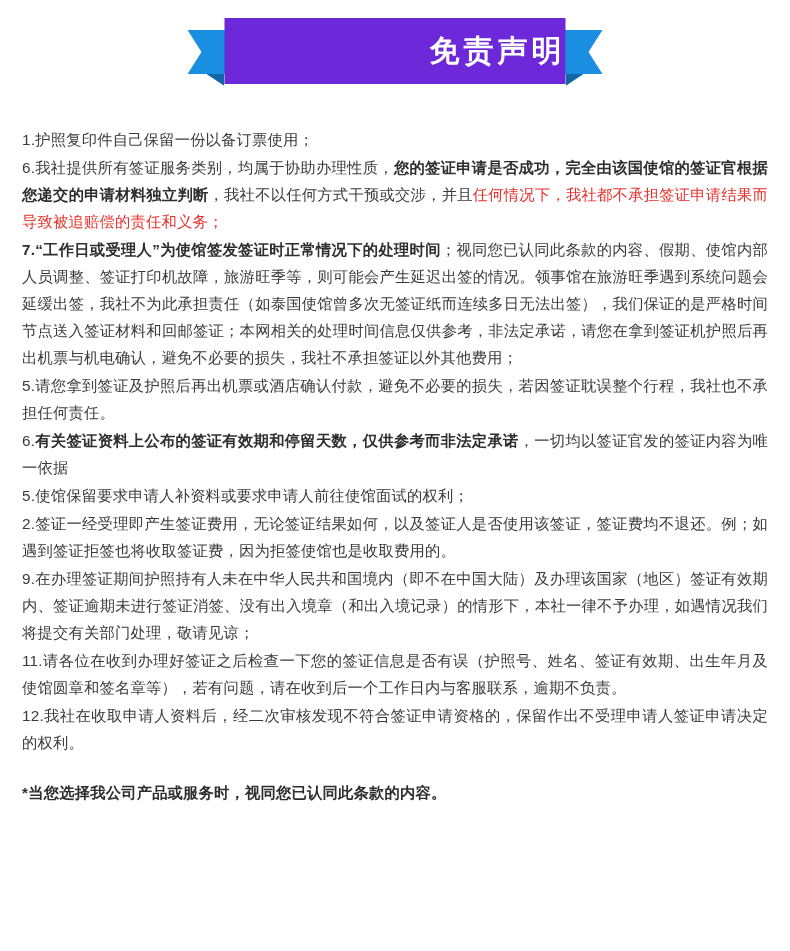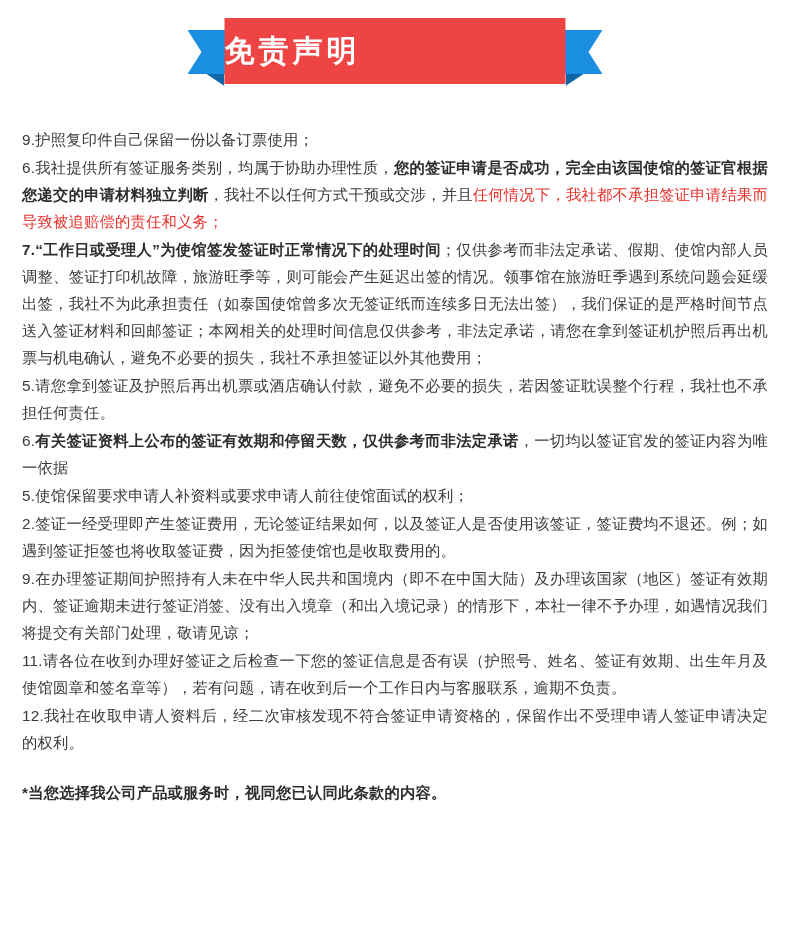--- a/index.html
+++ b/index.html
@@ -33,24 +33,24 @@
     transform: translateX(-50%);
     width: 415px;
     height: 66px;
   }
   .ribbon-body {
     position: absolute;
     left: 37px;
     top: 0;
     width: 341px;
     height: 66px;
-    background: #ef4444;
+    background: #6d28d9;
     display: flex;
     align-items: center;
-    justify-content: flex-start;
+    justify-content: flex-end;
   }
   .ribbon-title {
     color: #ffffff;
     font-size: 30px;
     font-weight: bold;
     letter-spacing: 4px;
   }
   .ribbon-tail {
     position: absolute;
     top: 12px;
@@ -117,23 +117,23 @@
       <div class="ribbon-tail right"></div>
       <div class="ribbon-fold left"></div>
       <div class="ribbon-fold right"></div>
       <div class="ribbon-body">
         <span class="ribbon-title">免责声明</span>
       </div>
     </div>
   </div>
 
   <div class="content" id="clause-list">
-      <p class="clause"><span>9.护照复印件自己保留一份以备订票使用；</span></p>
+      <p class="clause"><span>1.护照复印件自己保留一份以备订票使用；</span></p>
       <p class="clause"><span>6.我社提供所有签证服务类别，均属于协助办理性质，</span><span class="b">您的签证申请是否成功，完全由该国使馆的签证官根据您递交的申请材料独立判断</span><span>，我社不以任何方式干预或交涉，并且</span><span class="red">任何情况下，我社都不承担签证申请结果而导致被追赔偿的责任和义务；</span></p>
-      <p class="clause"><span class="b">7.“工作日或受理人”为使馆签发签证时正常情况下的处理时间</span><span>；仅供参考而非法定承诺、假期、使馆内部人员调整、签证打印机故障，旅游旺季等，则可能会产生延迟出签的情况。领事馆在旅游旺季遇到系统问题会延缓出签，我社不为此承担责任（如泰国使馆曾多次无签证纸而连续多日无法出签），我们保证的是严格时间节点送入签证材料和回邮签证；本网相关的处理时间信息仅供参考，非法定承诺，请您在拿到签证机护照后再出机票与机电确认，避免不必要的损失，我社不承担签证以外其他费用；</span></p>
+      <p class="clause"><span class="b">7.“工作日或受理人”为使馆签发签证时正常情况下的处理时间</span><span>；视同您已认同此条款的内容、假期、使馆内部人员调整、签证打印机故障，旅游旺季等，则可能会产生延迟出签的情况。领事馆在旅游旺季遇到系统问题会延缓出签，我社不为此承担责任（如泰国使馆曾多次无签证纸而连续多日无法出签），我们保证的是严格时间节点送入签证材料和回邮签证；本网相关的处理时间信息仅供参考，非法定承诺，请您在拿到签证机护照后再出机票与机电确认，避免不必要的损失，我社不承担签证以外其他费用；</span></p>
       <p class="clause"><span>5.请您拿到签证及护照后再出机票或酒店确认付款，避免不必要的损失，若因签证耽误整个行程，我社也不承担任何责任。</span></p>
       <p class="clause"><span>6.</span><span class="b">有关签证资料上公布的签证有效期和停留天数，仅供参考而非法定承诺</span><span>，一切均以签证官发的签证内容为唯一依据</span></p>
       <p class="clause"><span>5.使馆保留要求申请人补资料或要求申请人前往使馆面试的权利；</span></p>
       <p class="clause"><span>2.签证一经受理即产生签证费用，无论签证结果如何，以及签证人是否使用该签证，签证费均不退还。例；如遇到签证拒签也将收取签证费，因为拒签使馆也是收取费用的。</span></p>
       <p class="clause"><span>9.在办理签证期间护照持有人未在中华人民共和国境内（即不在中国大陆）及办理该国家（地区）签证有效期内、签证逾期未进行签证消签、没有出入境章（和出入境记录）的情形下，本社一律不予办理，如遇情况我们将提交有关部门处理，敬请见谅；</span></p>
       <p class="clause"><span>11.请各位在收到办理好签证之后检查一下您的签证信息是否有误（护照号、姓名、签证有效期、出生年月及使馆圆章和签名章等），若有问题，请在收到后一个工作日内与客服联系，逾期不负责。</span></p>
       <p class="clause"><span>12.我社在收取申请人资料后，经二次审核发现不符合签证申请资格的，保留作出不受理申请人签证申请决定的权利。</span></p>
     </div>
 
   <div class="footnote">*当您选择我公司产品或服务时，视同您已认同此条款的内容。</div>

